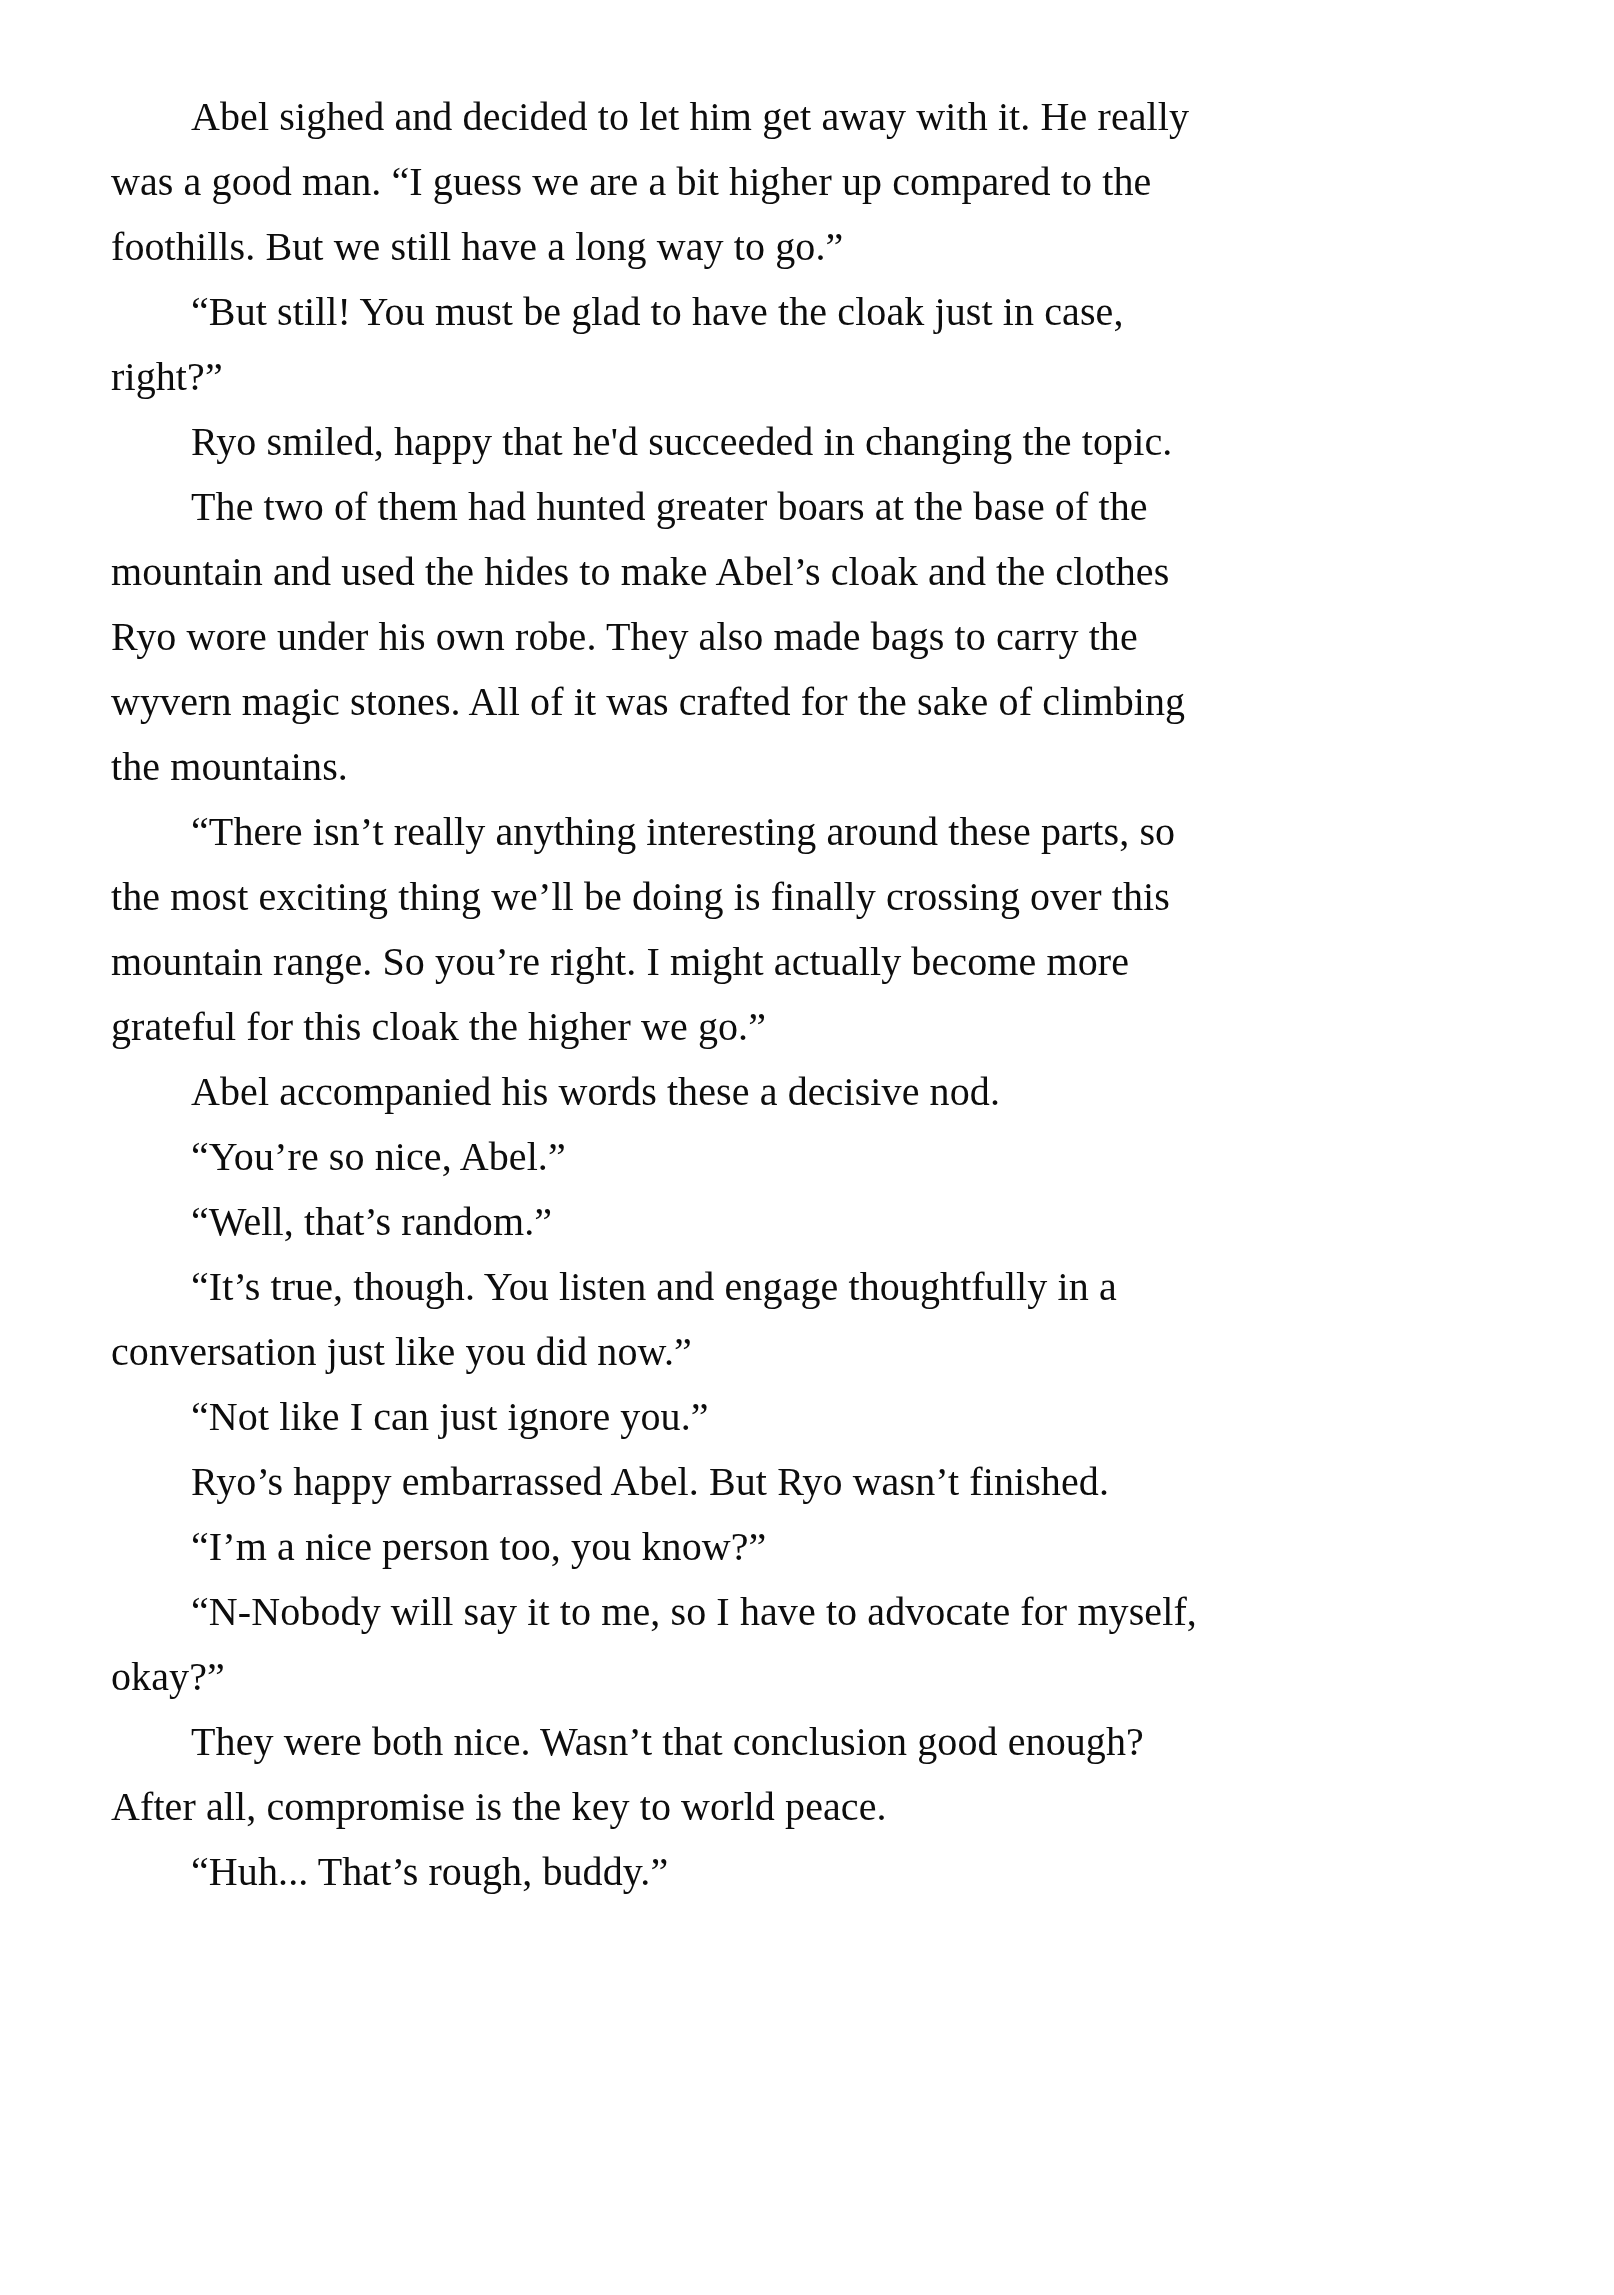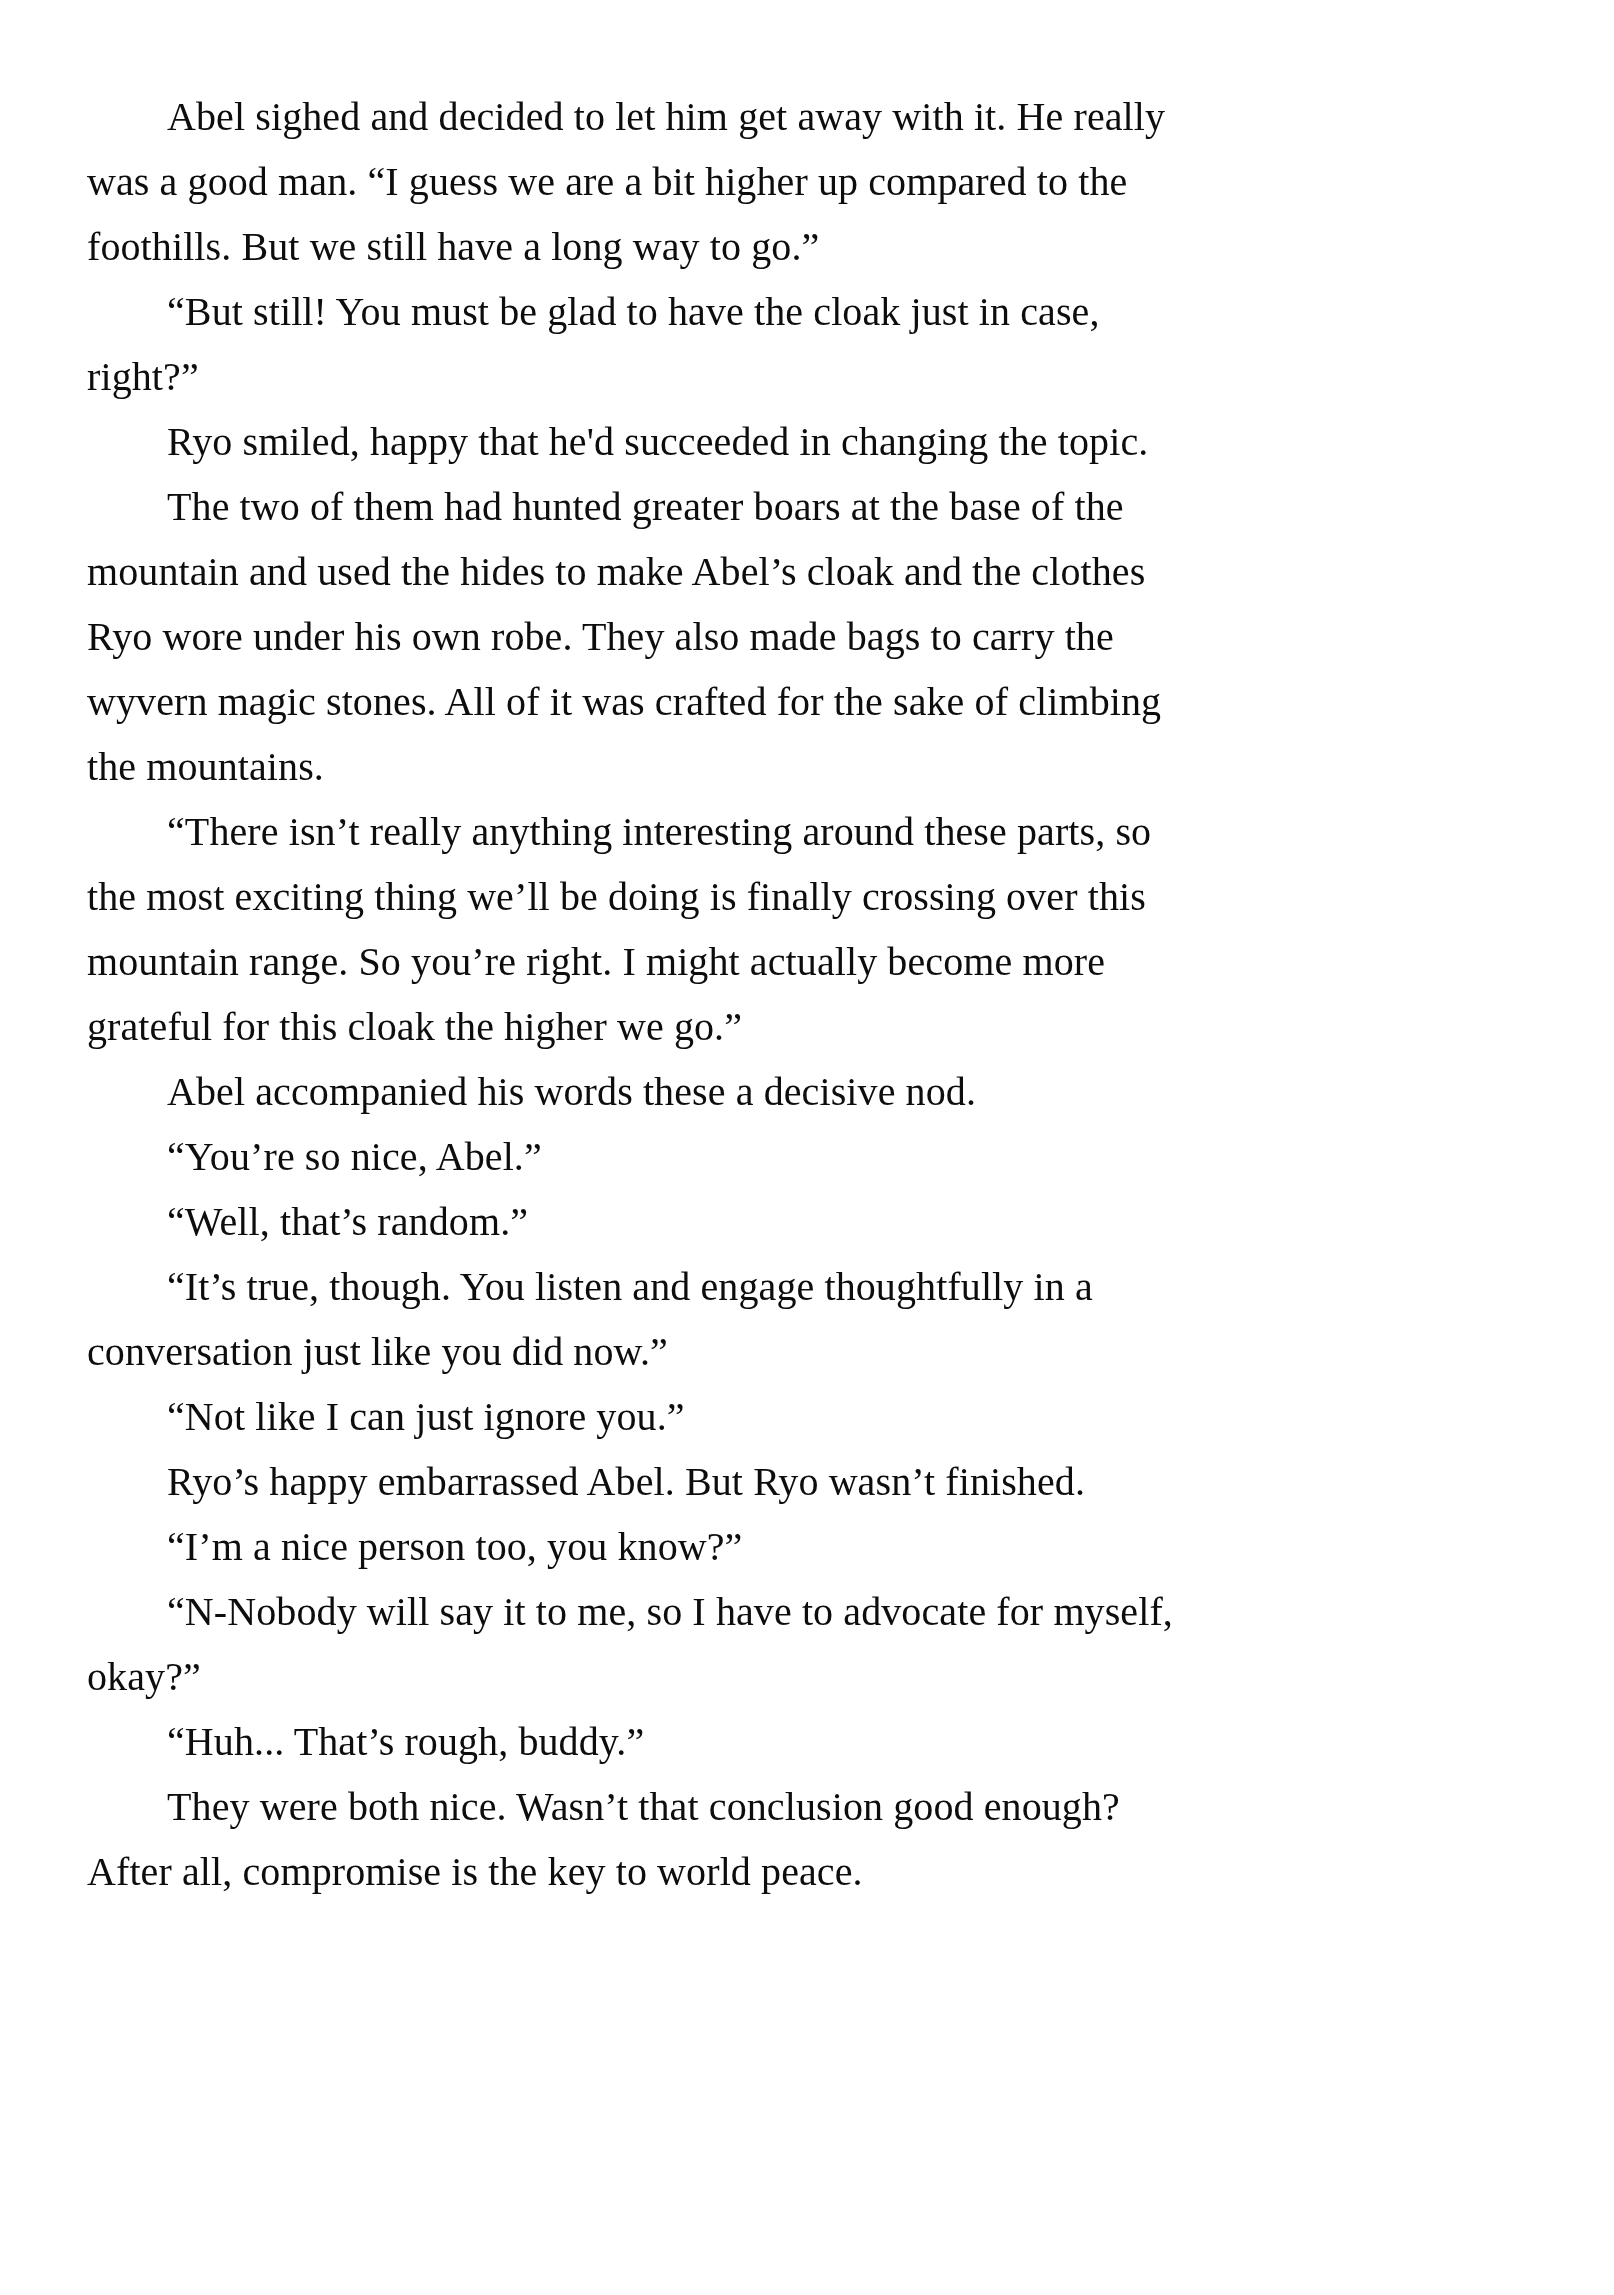--- a/index.html
+++ b/index.html
@@ -12,20 +12,21 @@
     min-height: 2295px;
     font-family: "Liberation Serif", "DejaVu Serif", serif;
     color: #111111;
   }
   .page {
     width: 1326px;
     min-height: 2295px;
     box-sizing: border-box;
     padding: 84px 124px 101px 87px;
     background: #ffffff;
+    margin-left: 24px;
   }
   .body-text {
     font-size: 40px;
     line-height: 65px;
     text-align: left;
     color: #0d0d0d;
     letter-spacing: 0.1px;
   }
   .body-text p {
     margin: 0;
@@ -44,17 +45,17 @@
     <p>The two of them had hunted greater boars at the base of the mountain and used the hides to make Abel’s cloak and the clothes Ryo wore under his own robe. They also made bags to carry the wyvern magic stones. All of it was crafted for the sake of climbing the mountains.</p>
     <p>“There isn’t really anything interesting around these parts, so the most exciting thing we’ll be doing is finally crossing over this mountain range. So you’re right. I might actually become more grateful for this cloak the higher we go.”</p>
     <p>Abel accompanied his words these a decisive nod.</p>
     <p>“You’re so nice, Abel.”</p>
     <p>“Well, that’s random.”</p>
     <p>“It’s true, though. You listen and engage thoughtfully in a conversation just like you did now.”</p>
     <p>“Not like I can just ignore you.”</p>
     <p>Ryo’s happy embarrassed Abel. But Ryo wasn’t finished.</p>
     <p>“I’m a nice person too, you know?”</p>
     <p>“N-Nobody will say it to me, so I have to advocate for myself, okay?”</p>
+    <p>They were both nice. Wasn’t that conclusion good enough? After all, compromise is the key to world peace.</p>
     <p>“Huh... That’s rough, buddy.”</p>
-    <p>They were both nice. Wasn’t that conclusion good enough? After all, compromise is the key to world peace.</p>
   </div>
 </div>
 
 
 </body></html>

